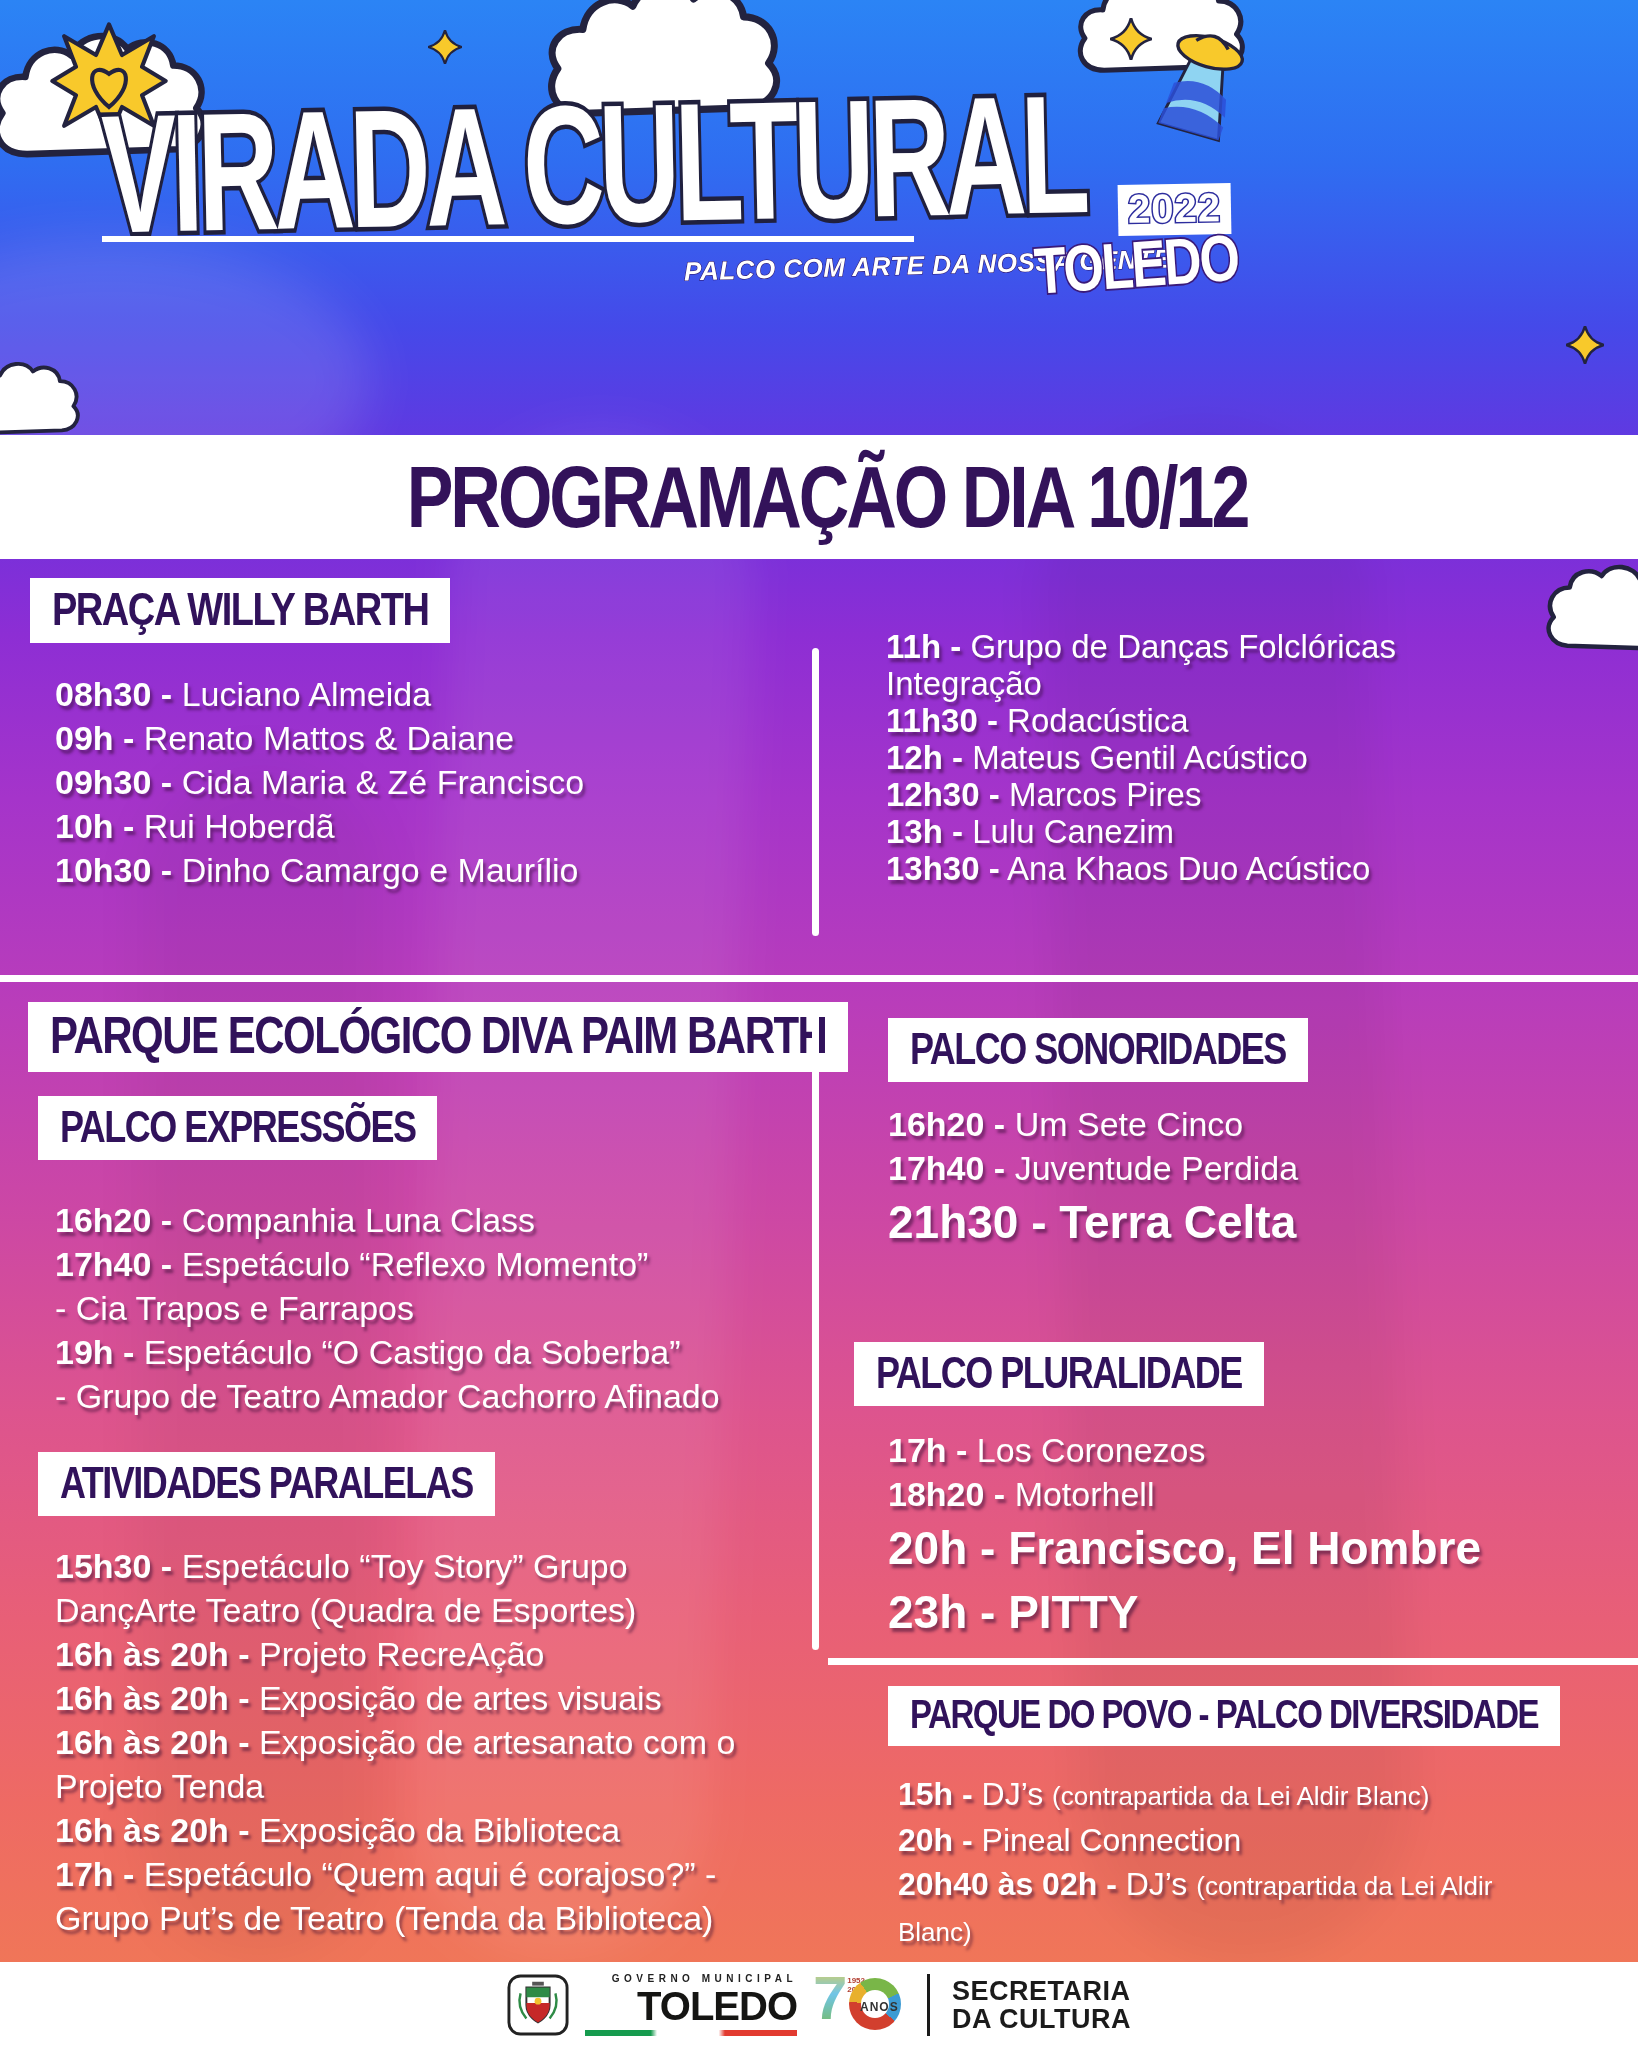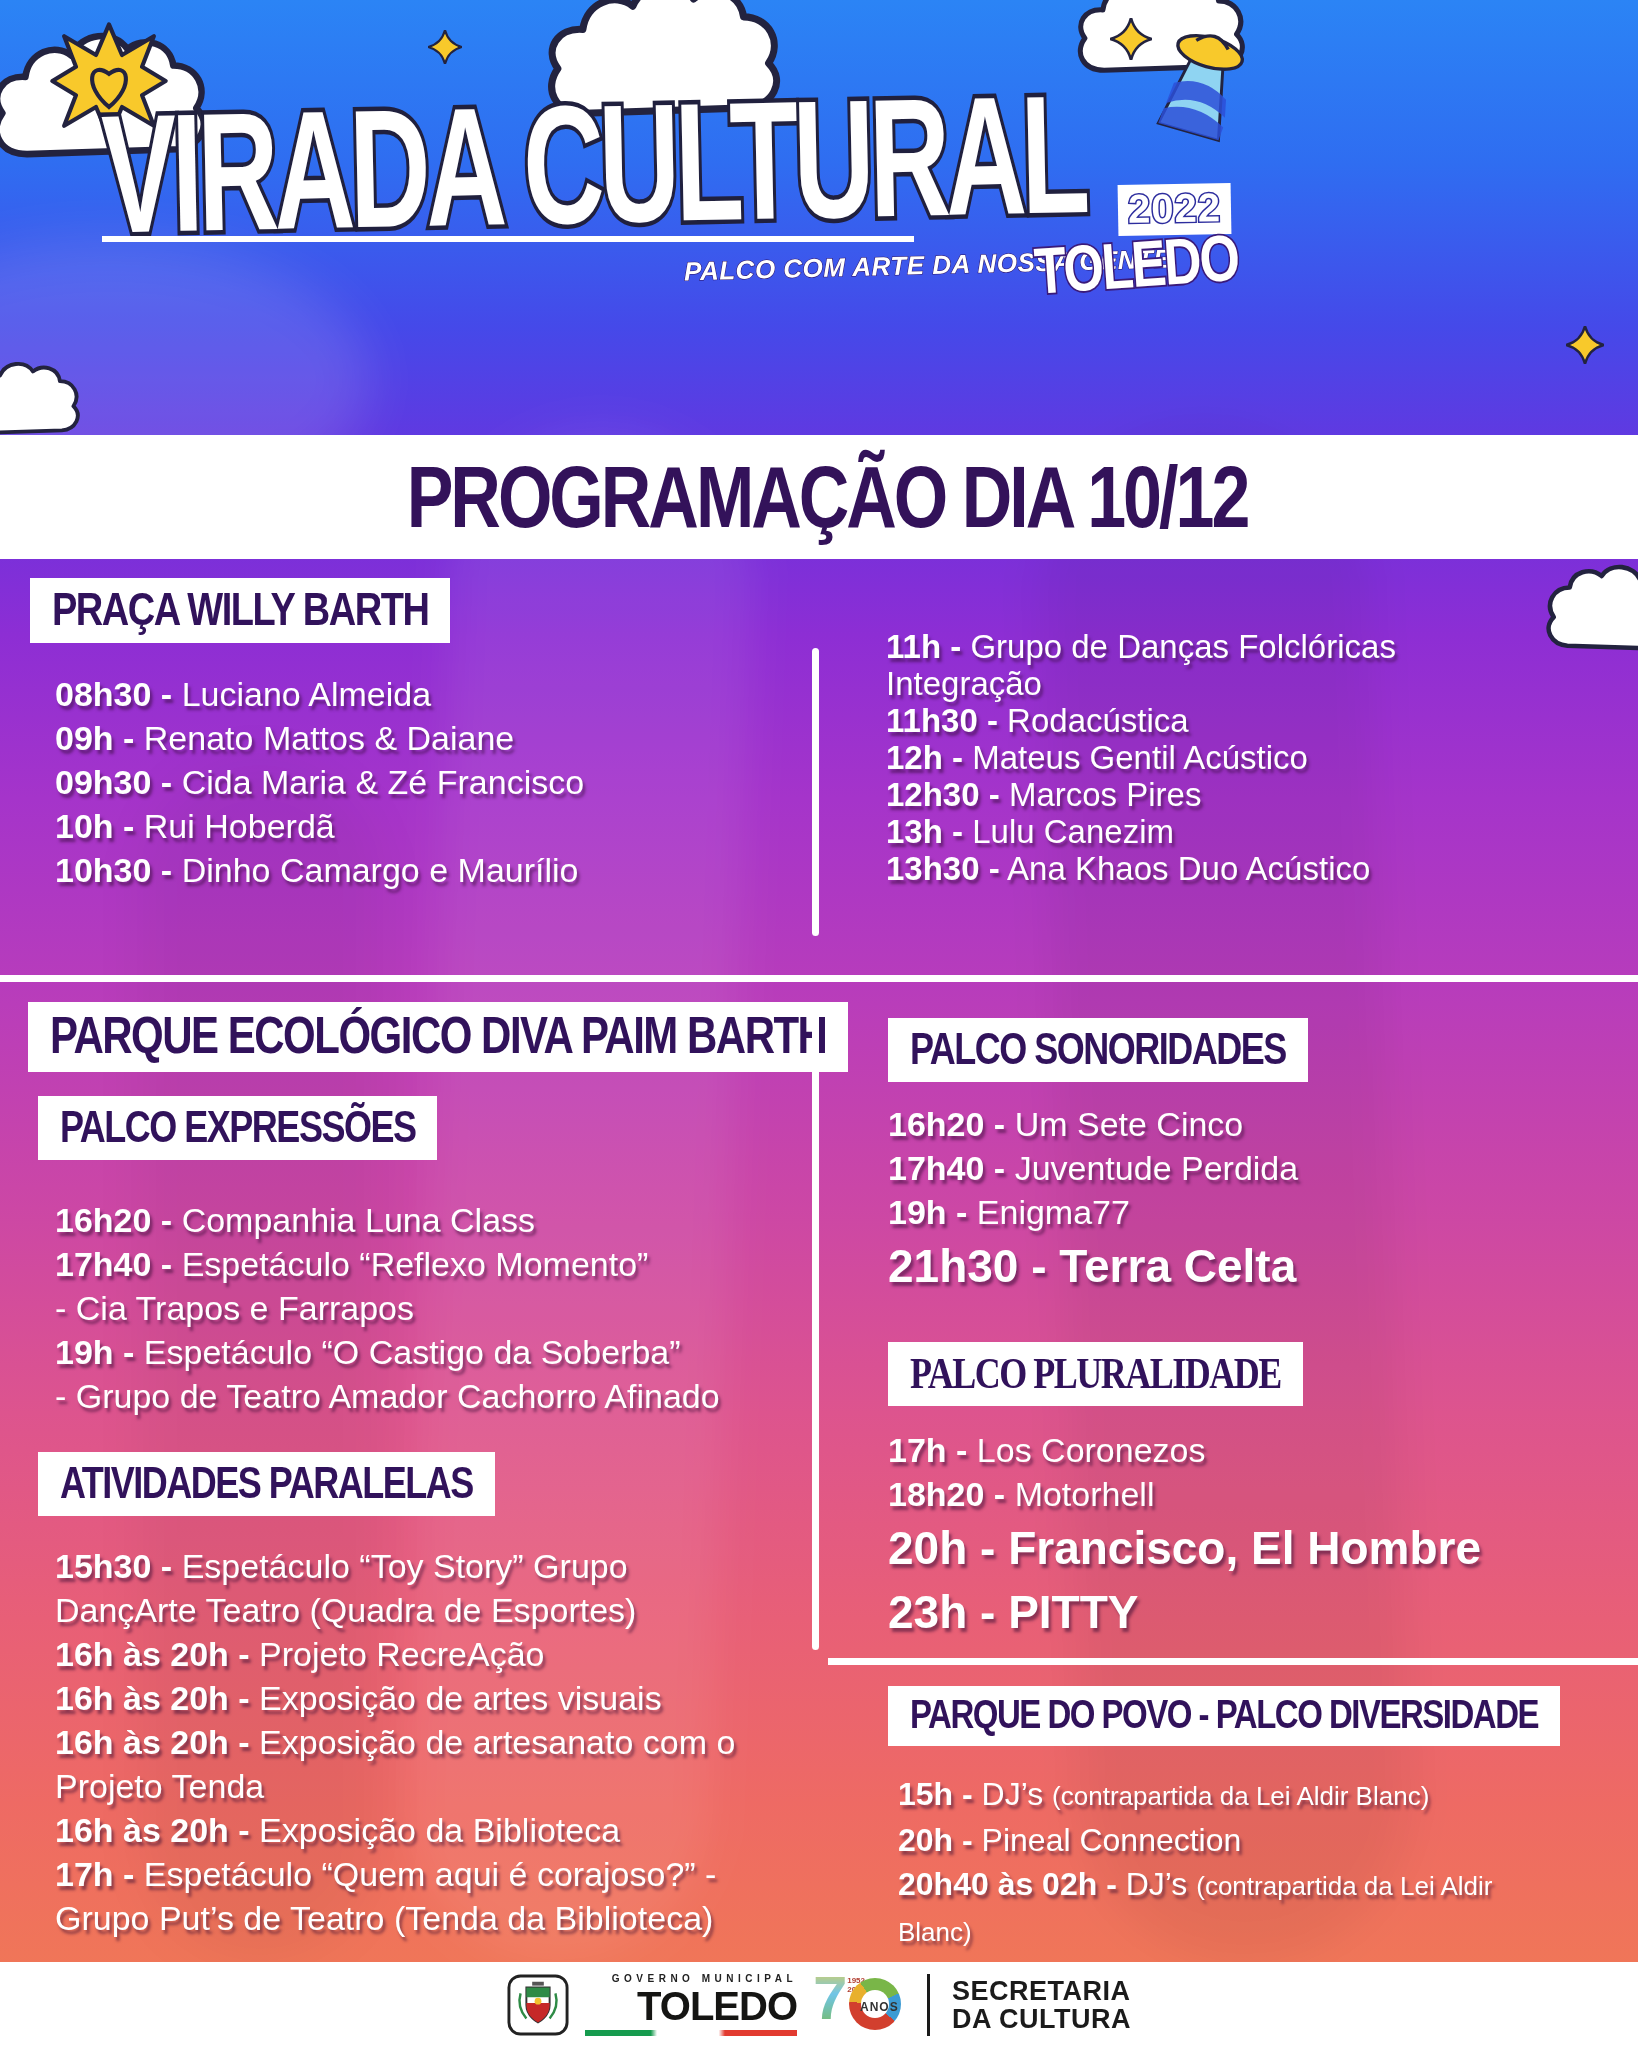--- a/index.html
+++ b/index.html
@@ -302,34 +302,29 @@
       <span class="name">Um Sete Cinco</span>
       
     </div>
 
     <div class="row">
       <span class="time">17h40 -</span>
       <span class="name">Juventude Perdida</span>
       
     </div>
 
-    <div class="row">
-      <span class="time">19h -</span>
-      <span class="name">Enigma77</span>
-      
-    </div>
 
     <div class="row big">
       <span class="time">21h30 -</span>
       <span class="name">Terra Celta</span>
       
     </div>
   </div>
 
-  <div class="labelbox" style="left:888px;top:1342px;font-family:Liberation Serif, serif;">
+  <div class="labelbox" style="left:854px;top:1342px;">
     <span style="font-size:36px;">PALCO PLURALIDADE</span>
   </div>
   <div class="list" style="left:888px;top:1428px;width:740px;">
     <div class="row">
       <span class="time">17h -</span>
       <span class="name">Los Coronezos</span>
       
     </div>
 
     <div class="row">

